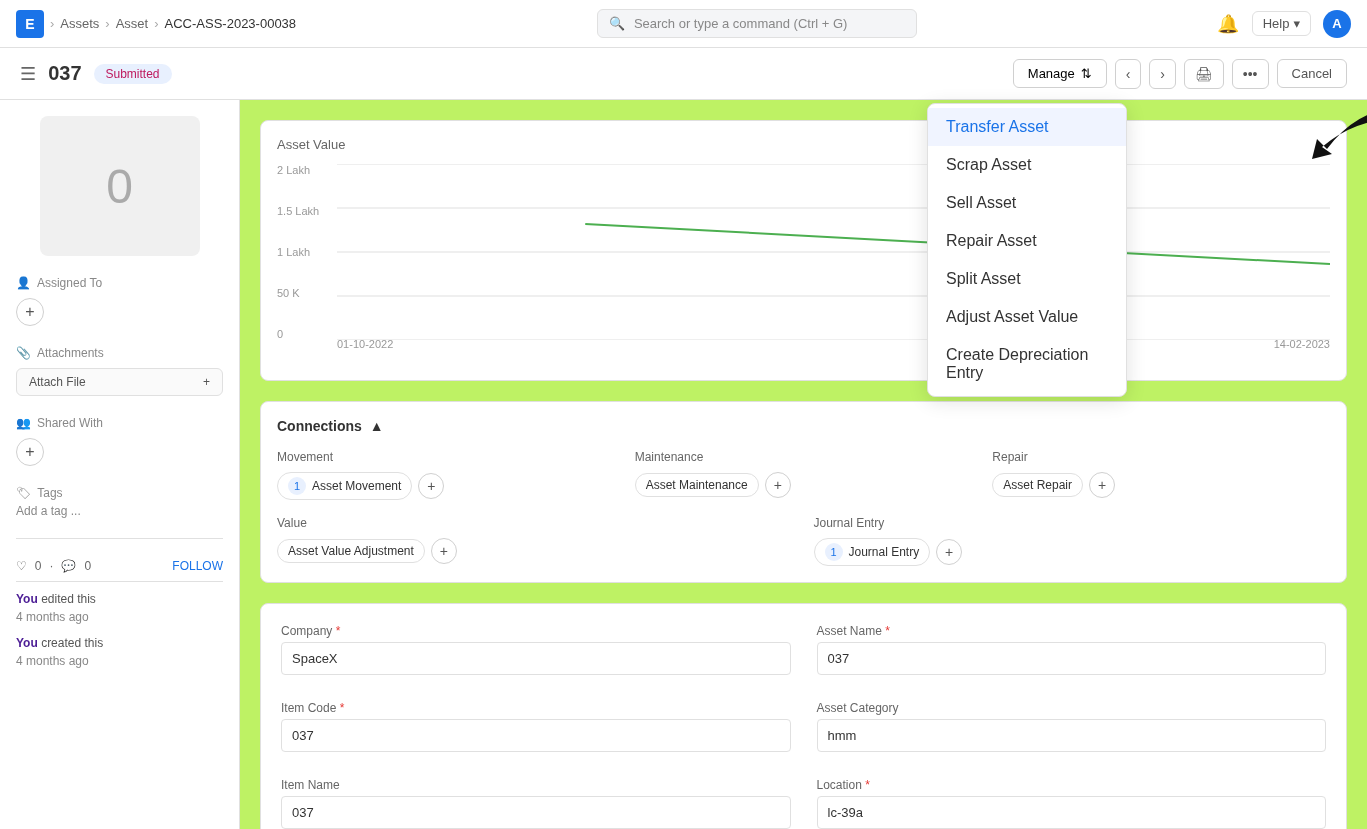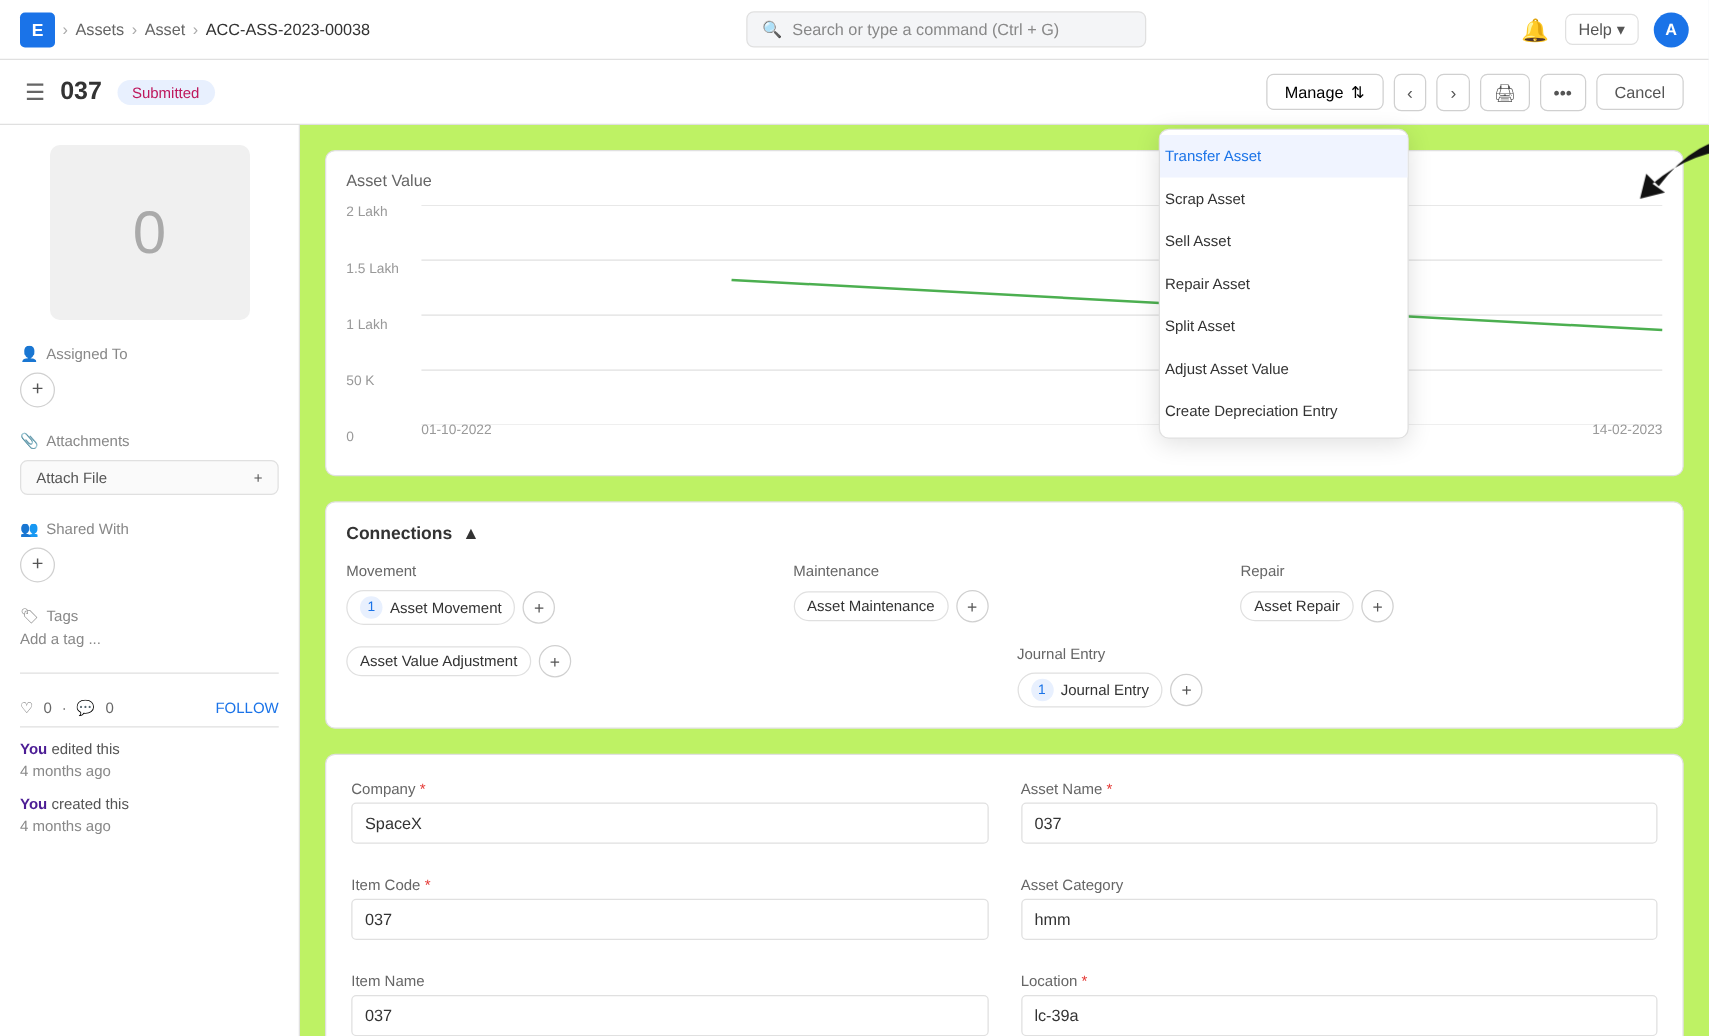--- a/index.html
+++ b/index.html
@@ -39,21 +39,21 @@
     .cancel-btn { background: #fff; border: 1px solid #d0d0d0; border-radius: 6px; padding: 6px 14px; cursor: pointer; font-size: 13px; color: #555; }
 
     
     .dropdown-menu {
       position: absolute; top: 44px; right: 220px;
       background: #fff; border: 1px solid #e0e0e0; border-radius: 8px;
       box-shadow: 0 4px 20px rgba(0,0,0,0.12); z-index: 100;
       min-width: 200px; padding: 4px 0;
     }
     .dropdown-item {
-      padding: 10px 4px; cursor: pointer; font-size: 12px; color: #333;
+      padding: 10px 18px; cursor: pointer; font-size: 16px; color: #333;
     }
     .dropdown-item.active { background: #f0f4ff; color: #1a73e8; font-weight: 500; }
 
     
     .arrow-decoration {
       position: absolute; top: 20px; right: -30px;
       width: 80px; height: 60px; pointer-events: none;
     }
 
     
@@ -89,21 +89,21 @@
     .activity-time { color: #888; }
 
     
     .main-content { flex: 1; overflow-y: auto; background: #bef264; padding: 20px; }
 
     
     .chart-section { background: #fff; border: 1px solid #e0e0e0; border-radius: 8px; padding: 16px; margin-bottom: 20px; }
     .chart-title { font-size: 13px; color: #666; margin-bottom: 12px; }
 
     .chart-area { position: relative; height: 200px; }
-    .chart-y-labels { position: absolute; left: 0; top: 0; bottom: 8px; display: flex; flex-direction: column; justify-content: space-between; font-size: 11px; color: #999; padding-right: 8px; width: 55px; }
+    .chart-y-labels { position: absolute; left: 0; top: 0; bottom: 24px; display: flex; flex-direction: column; justify-content: space-between; font-size: 11px; color: #999; padding-right: 8px; width: 55px; }
     .chart-plot { position: absolute; left: 60px; right: 0; top: 0; bottom: 24px; }
     .chart-x-labels { position: absolute; left: 60px; right: 0; bottom: 14px; display: flex; justify-content: space-between; font-size: 11px; color: #999; }
 
     
     .connections-section { background: #fff; border: 1px solid #e0e0e0; border-radius: 8px; padding: 16px; margin-bottom: 20px; }
     .connections-header { display: flex; align-items: center; gap: 8px; font-size: 14px; font-weight: 600; margin-bottom: 16px; cursor: pointer; }
     .connections-grid { display: grid; grid-template-columns: 1fr 1fr 1fr; gap: 20px; margin-bottom: 16px; }
     .connections-group { display: flex; flex-direction: column; gap: 8px; }
     .connections-group-title { font-size: 12px; color: #666; font-weight: 500; }
     .connection-tags { display: flex; align-items: center; gap: 6px; flex-wrap: wrap; }
@@ -314,20 +314,21 @@
             <div class="connection-tag">
               <span>Asset Repair</span>
             </div>
             <button class="connection-add-btn">+</button>
           </div>
         </div>
       </div>
       <div class="connections-row2">
 
         <div class="connections-group">
+          <div class="connections-group-title">Value</div>
           <div class="connection-tags">
             <div class="connection-tag">
               <span>Asset Value Adjustment</span>
             </div>
             <button class="connection-add-btn">+</button>
           </div>
         </div>
 
         <div class="connections-group">
           <div class="connections-group-title">Journal Entry</div>

